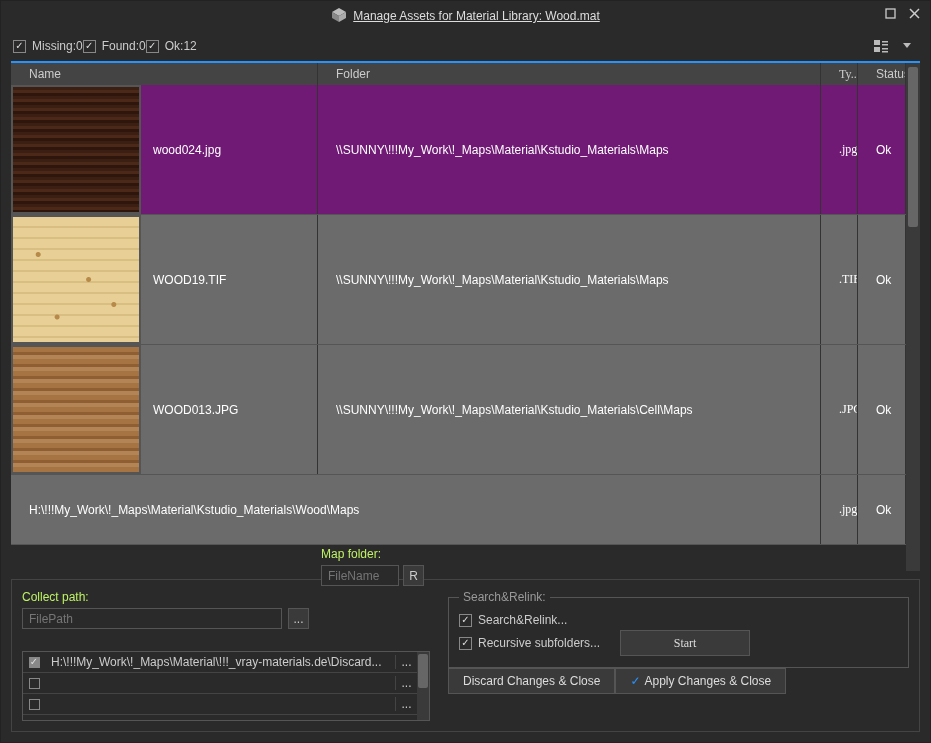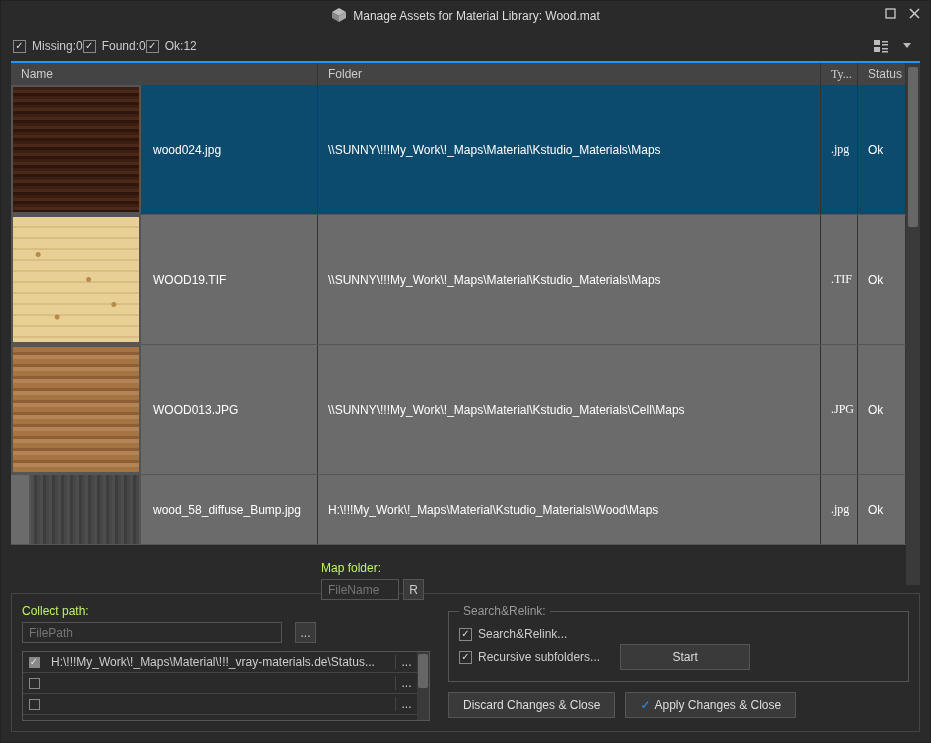--- a/index.html
+++ b/index.html
@@ -15,20 +15,21 @@
   flex-direction: column;
   border: 1px solid #222;
 }
 .titlebar {
   height: 30px;
   display: flex;
   align-items: center;
   justify-content: center;
   position: relative;
   color: #ddd;
+  text-decoration: underline;
 }
 .titlebar .title-icon {
   margin-right: 6px;
 }
 .titlebar .win-controls {
   position: absolute;
   right: 8px;
   top: 4px;
   display: flex;
   gap: 8px;
@@ -100,41 +101,41 @@
   flex-direction: column;
   overflow: hidden;
 }
 .thead {
   display: flex;
   height: 22px;
   background: #444;
   color: #ccc;
 }
 .th, .td {
-  padding: 0 10px;
+  padding: 0 18px;
   display: flex;
   align-items: center;
   border-right: 1px solid #333;
   overflow: hidden;
   white-space: nowrap;
 }
 .th { cursor: pointer; }
 .col-name { width: 307px; }
 .col-folder { flex: 1; }
 .col-type { width: 37px; font-family: Liberation Serif, serif; }
 .col-status { width: 48px; }
 .tbody { flex: 1; overflow: hidden; }
 .row {
   display: flex;
   height: 130px;
   background: #6b6b6b;
   border-bottom: 1px solid #555;
   color: #fff;
 }
-.row.selected { background: #0c4a6e; }
+.row.selected { background: #701a75; }
 .row.last { height: 70px; }
 .td.col-name { display:flex; align-items:center; padding:0; }
 .thumb {
   width: 130px;
   height: 100%;
   border: 2px solid #555;
   margin-right: 12px;
   flex-shrink: 0;
 }
 .row.last .thumb { width:130px; height:130px; margin-top:0; }
@@ -154,21 +155,21 @@
   margin: 0 10px 10px 10px;
   border: 1px solid #444;
   padding: 10px;
   display: flex;
   gap: 18px;
   background: #2a2a2a;
 }
 .bp-left { width: 408px; display:flex; flex-direction:column; }
 .bp-right { flex:1; display:flex; flex-direction:column; }
 .lbl { color:#bef264; font-size:12px; margin-bottom:4px; }
-.row-inputs { display:flex; gap:13px; margin-bottom:8px;align-items:flex-end; }
+.row-inputs { display:flex; gap:6px; margin-bottom:22px;align-items:flex-end; }
 input[type=text] {
   background:#2a2a2a;
   border:1px solid #555;
   color:#ccc;
   height:21px;
   padding:8px 6px;
   font-size:12px;
 }
 .small-btn {
   height:21px;
@@ -206,22 +207,22 @@
   border:1px solid #555;
   background:#3a3a3a;
   color:#ddd;
   padding:0 14px;
   cursor:pointer;
   display:inline-flex;
   align-items:center;
   justify-content:center;
   font-size:12px;
 }
-.btn-row { display:flex; gap:10px; margin-top:10px;}
-.start-btn { width:130px; margin-left:12px;}
+.btn-row { display:flex; gap:0; }
+.start-btn { width:130px; margin-left:12px;font-family:Liberation Serif, serif;}
 .apply-check { color:#2693ff; margin-right:4px;}
 
 .wood-dark { background: repeating-linear-gradient(180deg,#3a1f12 0,#3a1f12 3px,#4b2817 3px,#4b2817 6px,#2e160c 6px,#2e160c 9px); }
 .wood-pine { background: #e8cf96; background-image: radial-gradient(circle at 20% 30%, #b88a4a 2px, transparent 3px), radial-gradient(circle at 60% 50%, #b88a4a 2px, transparent 3px), radial-gradient(circle at 80% 70%, #b88a4a 2px, transparent 3px), radial-gradient(circle at 35% 80%, #b88a4a 2px, transparent 3px), repeating-linear-gradient(180deg,#e8cf96 0,#e8cf96 9px,#d9be82 9px,#d9be82 11px); }
 .wood-oak { background: repeating-linear-gradient(180deg,#a57442 0,#a57442 5px,#8f5f33 5px,#8f5f33 8px,#b38455 8px,#b38455 12px); }
 .wood-grey { background: repeating-linear-gradient(90deg,#4d4d4d 0,#4d4d4d 3px,#3d3d3d 3px,#3d3d3d 6px,#474747 6px,#474747 9px); margin-left:18px; margin-right:12px; width:112px !important; }
 </style>
 </head>
 <body>
 
@@ -311,24 +312,20 @@
         <div class="row">
           <div class="td col-name">
             <div class="thumb wood-oak"></div>
             <span>WOOD013.JPG</span>
           </div>
           <div class="td col-folder">\\SUNNY\!!!My_Work\!_Maps\Material\Kstudio_Materials\Cell\Maps</div>
           <div class="td col-type">.JPG</div>
           <div class="td col-status">Ok</div>
         </div>
         <div class="row last">
-          <div class="td col-name">
-            <div class="thumb wood-grey"></div>
-            <span>wood_58_diffuse_Bump.jpg</span>
-          </div>
           <div class="td col-folder">H:\!!!My_Work\!_Maps\Material\Kstudio_Materials\Wood\Maps</div>
           <div class="td col-type">.jpg</div>
           <div class="td col-status">Ok</div>
         </div>
       </div>
   </div>
   <div class="vscroll">
     <div class="vscroll-thumb" style="top:4px;height:160px;"></div>
   </div>
 </div>
@@ -350,21 +347,21 @@
           <input type="text" style="width: 78px;" placeholder="FileName">
           <span class="small-btn">R</span>
         </div>
     </div>
     <div class="dir-list">
       <div class="dir-rows" id="dir-rows">
           <div class="dir-row">
             <span class="dir-chk">
               <span class="chk-box checked filled" style="width:11px;height:11px;"></span>
             </span>
-            <span class="dir-path">H:\!!!My_Work\!_Maps\Material\!!!_vray-materials.de\Status...</span>
+            <span class="dir-path">H:\!!!My_Work\!_Maps\Material\!!!_vray-materials.de\Discard...</span>
             <span class="dir-btn">...</span>
           </div>
           <div class="dir-row">
             <span class="dir-chk">
               <span class="chk-box" style="width:11px;height:11px;"></span>
             </span>
             <span class="dir-path"></span>
             <span class="dir-btn">...</span>
           </div>
           <div class="dir-row">

